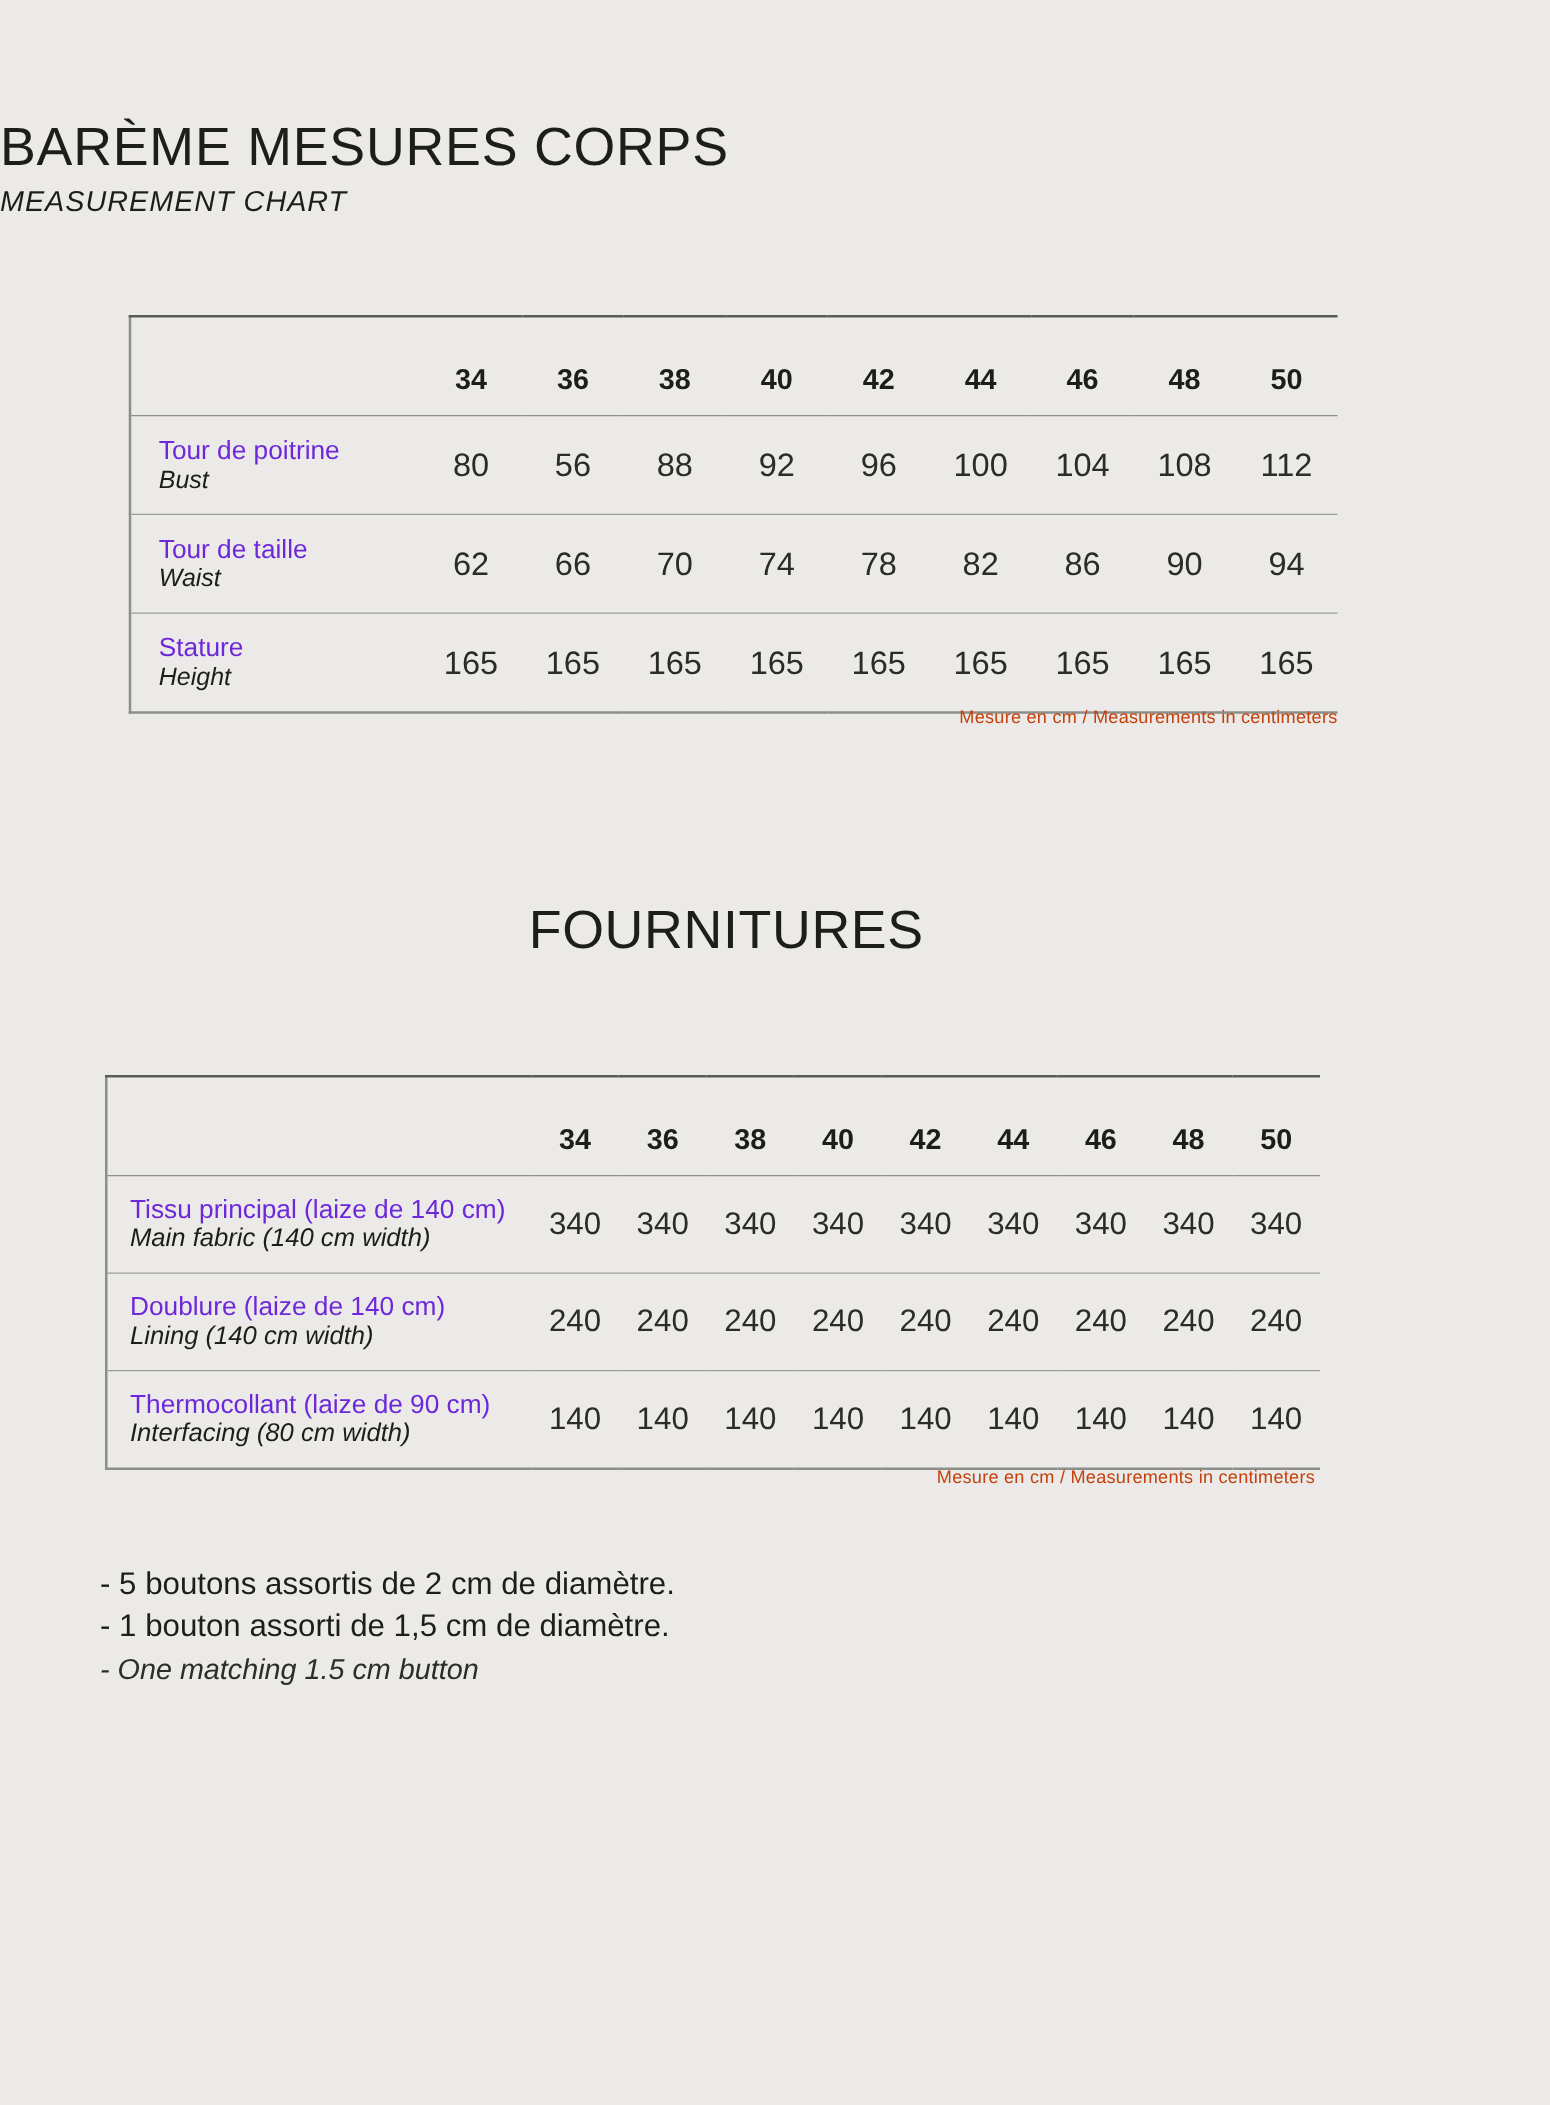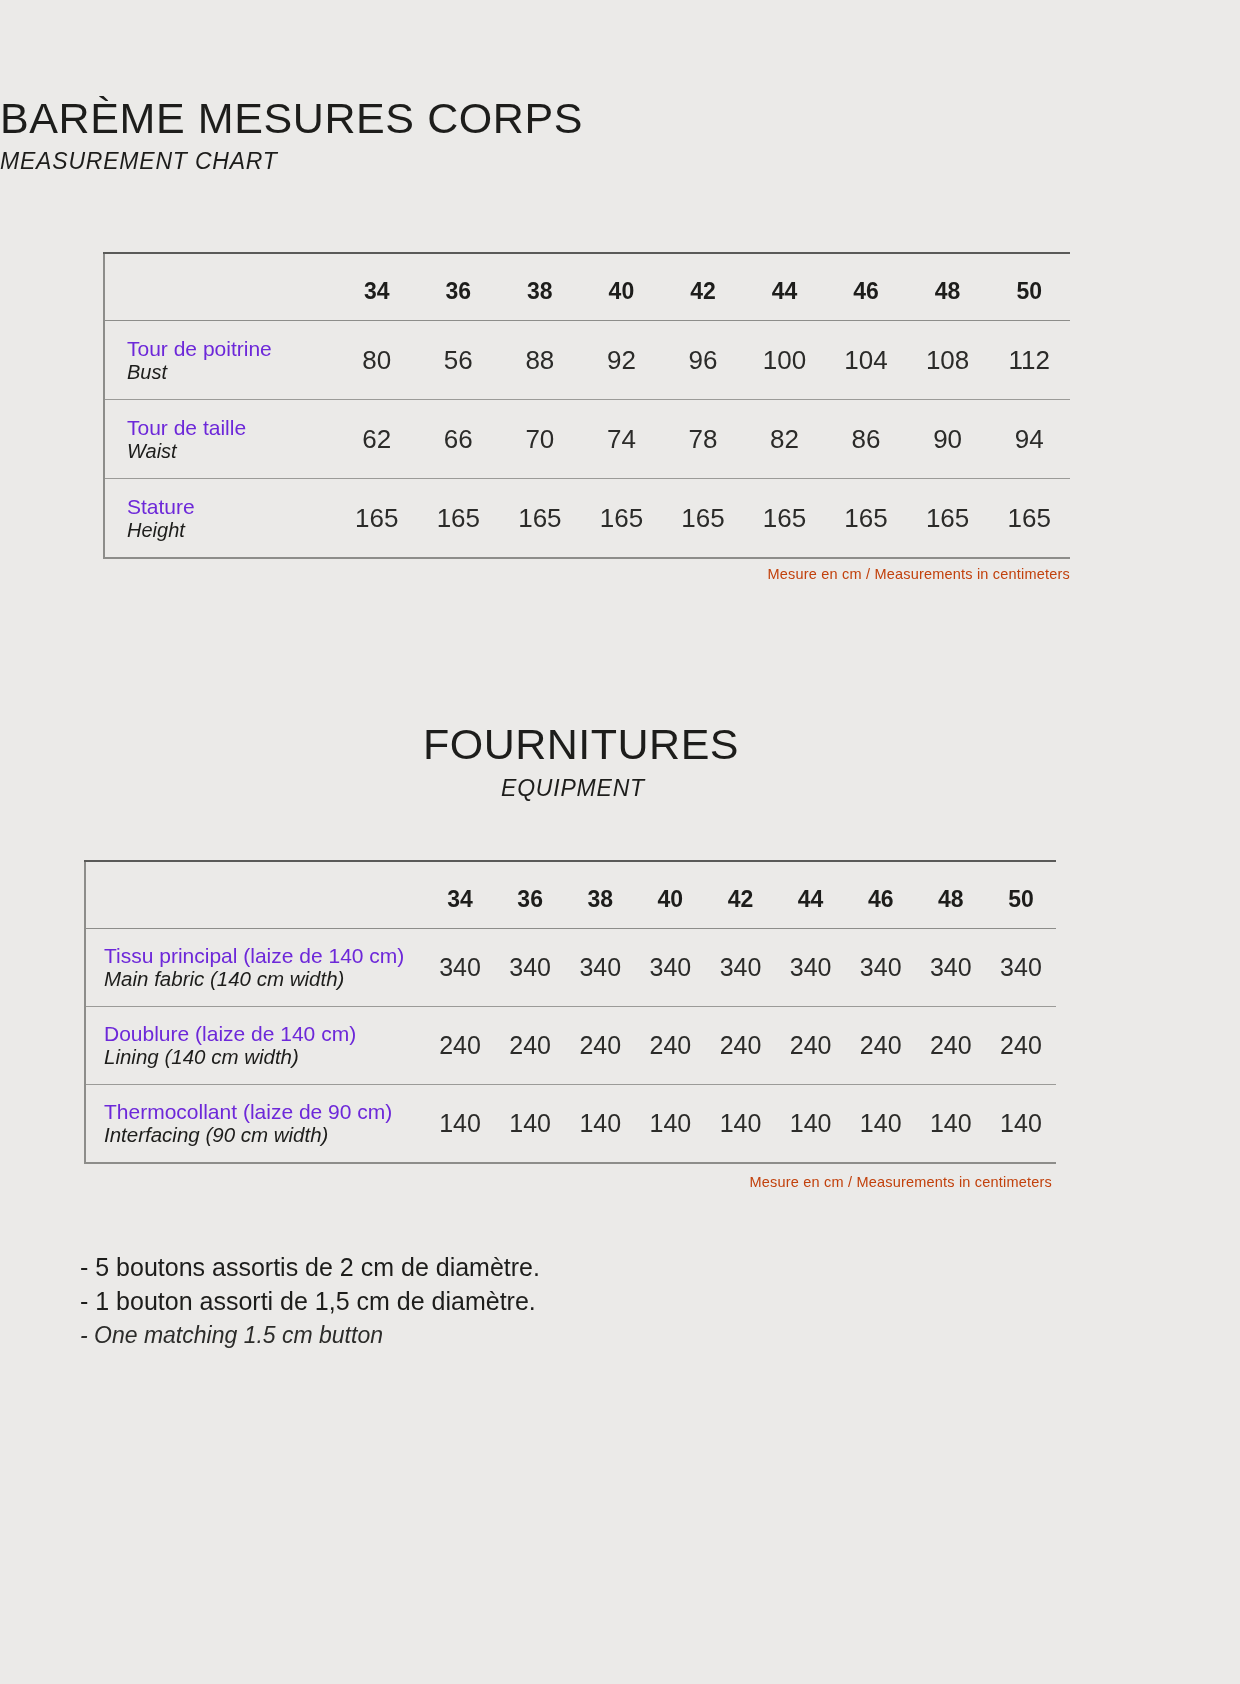--- a/index.html
+++ b/index.html
@@ -69,21 +69,21 @@
     border-bottom: 2px solid #8d8d8a;
   }
 
   .hdr-row td {
     height: 58px;
     vertical-align: middle;
     border-bottom: 1px solid #8d8d8a;
     font-weight: bold;
     font-size: 23px;
     text-align: center;
-    padding-top: 8px;
+    padding-top: 20px;
   }
   .hdr-row td.lbl-col { text-align: left; }
 
   .body-row td {
     height: 78px;
     vertical-align: middle;
     border-bottom: 1px solid #9b9b98;
     font-size: 26px;
     text-align: center;
     color: #2b2b29;
@@ -275,21 +275,20 @@
           <td>165</td>
         </tr>
       </tbody>
     </table>
   </div>
 
   <div class="foot-note foot-note1">Mesure en cm / Measurements in centimeters</div>
 
   <div class="section2-head">
     <div class="title2-fr">FOURNITURES</div>
-    <div class="title2-en">EQUIPMENT</div>
   </div>
 
   <div class="table-wrap2">
     <table class="mtable mtable2 outer-box">
       <colgroup>
         <col class="lbl-col">
         <col>
           <col>
           <col>
           <col>
@@ -341,21 +340,21 @@
           <td>240</td>
           <td>240</td>
           <td>240</td>
           <td>240</td>
           <td>240</td>
         </tr>
 
         <tr class="body-row last">
           <td class="lbl-col">
             <div class="row-label-fr">Thermocollant (laize de 90 cm)</div>
-            <div class="row-label-en">Interfacing (90 cm width)</div>
+            <div class="row-label-en">Interfacing (80 cm width)</div>
           </td>
           <td>140</td>
           <td>140</td>
           <td>140</td>
           <td>140</td>
           <td>140</td>
           <td>140</td>
           <td>140</td>
           <td>140</td>
           <td>140</td>

